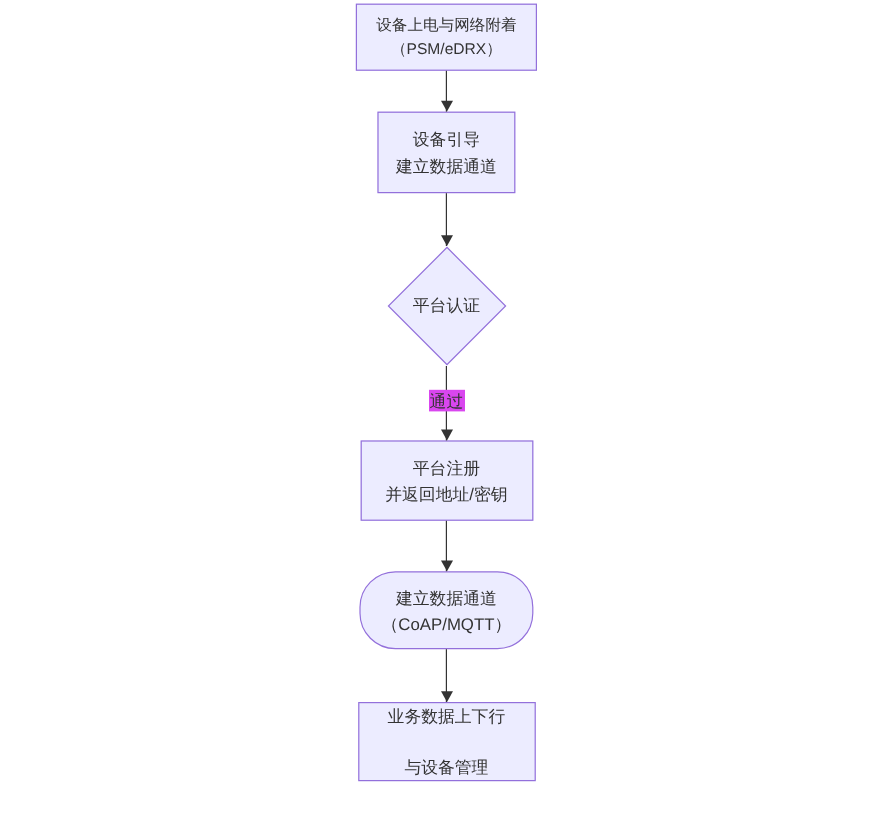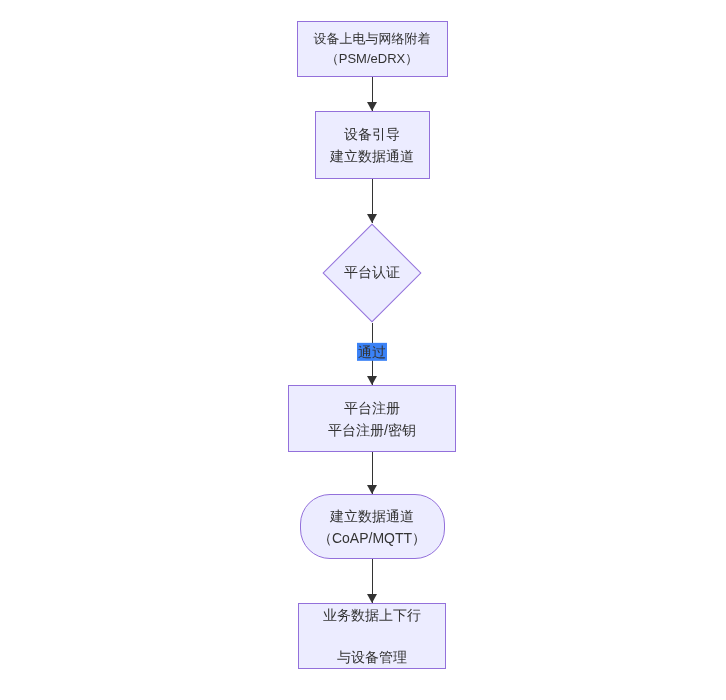--- a/index.html
+++ b/index.html
@@ -11,21 +11,21 @@
   .canvas {
     position: relative;
     width: 726px;
     height: 700px;
     background: #ffffff;
     overflow: hidden;
   }
   .flow-column {
     position: absolute;
     left: 372px;
-    top: 21px;
+    top: 3px;
     transform: translateX(-50%);
     display: flex;
     flex-direction: column;
     align-items: center;
   }
   .node {
     box-sizing: border-box;
     background: #ECECFF;
     border: 1px solid #9370DB;
     color: #333333;
@@ -33,21 +33,21 @@
     flex-direction: column;
     align-items: center;
     justify-content: center;
     text-align: center;
     font-size: 14px;
     line-height: 22px;
     white-space: nowrap;
   }
   .n1 { width: 151px; height: 56px; font-size: 13px; line-height: 20px; }
   .n2 { width: 115px; height: 68px; }
-  .n4 { width: 168px; height: 67px; }
+  .n4 { width: 144px; height: 67px; }
   .n5 { width: 145px; height: 65px; border-radius: 30px; }
   .n6 { width: 148px; height: 66px; gap: 20px; }
   .connector {
     position: relative;
     width: 14px;
     display: flex;
     justify-content: center;
   }
   .c1 { height: 34px; }
   .c2 { height: 44px; }
@@ -68,21 +68,21 @@
     height: 0;
     border-left: 5px solid transparent;
     border-right: 5px solid transparent;
     border-top: 9px solid #333333;
   }
   .edge-label {
     position: absolute;
     top: 50%;
     left: 50%;
     transform: translate(-50%, -62%);
-    background: #3b82f6;
+    background: #d946ef;
     color: #333333;
     font-size: 14px;
     line-height: 18px;
     padding: 0 1px;
     white-space: nowrap;
     z-index: 2;
   }
   .diamond-wrap {
     position: relative;
     width: 100px;
@@ -143,21 +143,21 @@
     </div>
 
     <div class="connector c3">
       <div class="line"></div>
       <div class="edge-label">通过</div>
       <div class="arrowhead"></div>
     </div>
 
     <div class="node n4">
       <div>平台注册</div>
-      <div>平台注册/密钥</div>
+      <div>并返回地址/密钥</div>
     </div>
 
     <div class="connector c4">
       <div class="line"></div>
       <div class="arrowhead"></div>
     </div>
 
     <div class="node n5">
       <div>建立数据通道</div>
       <div>（CoAP/MQTT）</div>

